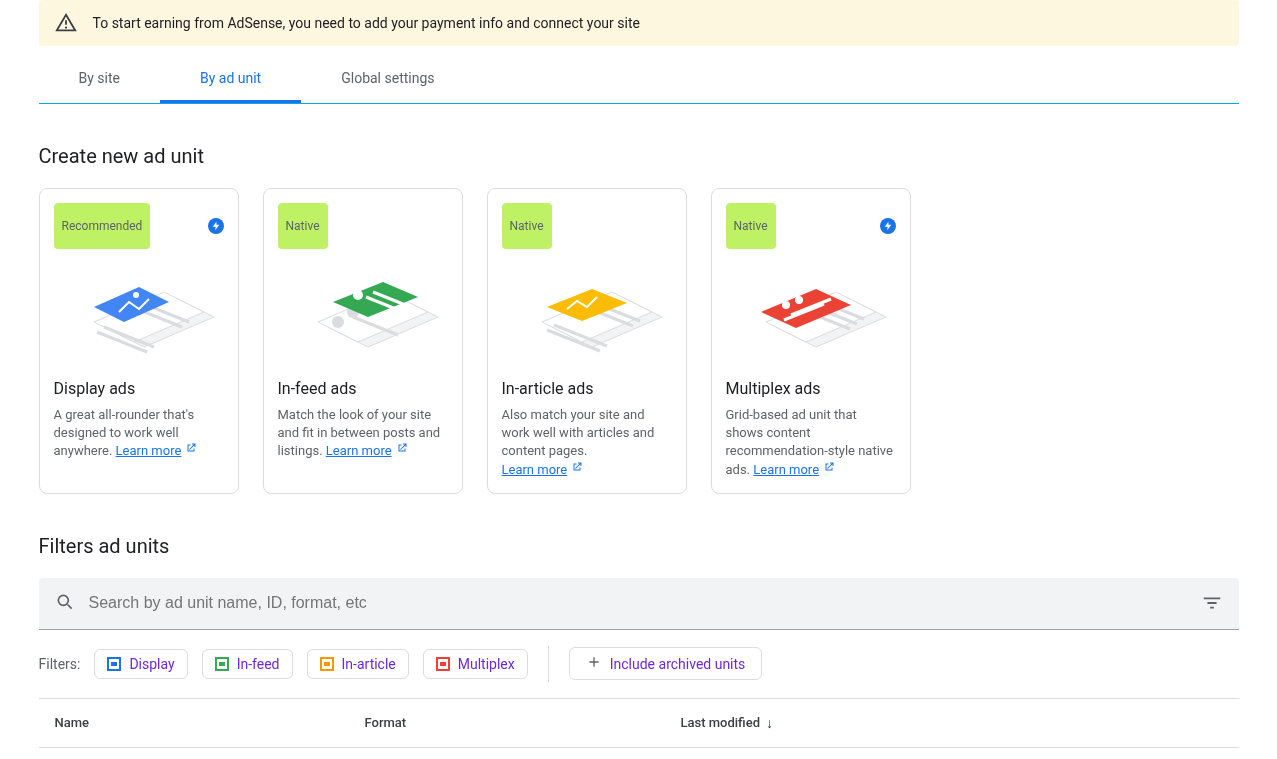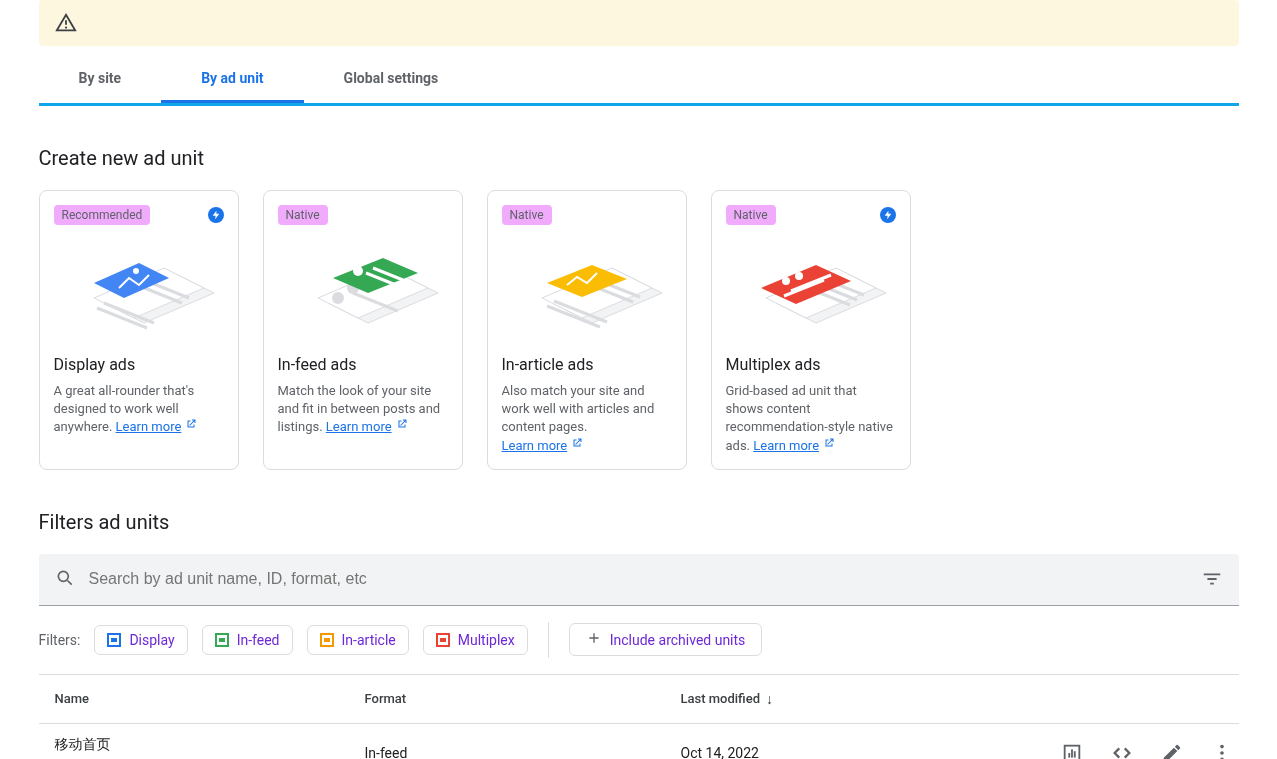--- a/index.html
+++ b/index.html
@@ -10,22 +10,21 @@
     border-radius: 4px;
     padding: 12px 16px;
     display: flex;
     align-items: center;
     gap: 16px;
     margin-bottom: 10px;
   }
   .banner .warn-icon { width: 22px; height: 22px; flex-shrink: 0; }
   .tabs {
     display: flex;
-    border-bottom: 3px solid #0ea5e9;
-    font-weight: bold;
+    border-bottom: 1px solid #0ea5e9;
   }
   .tab {
     padding: 14px 40px;
     color: #5f6368;
     cursor: pointer;
     font-size: 14px;
     border-bottom: 3px solid transparent;
   }
   .tab.active {
     color: #1a73e8;
@@ -44,22 +43,22 @@
     padding: 14px;
     display: flex;
     flex-direction: column;
     cursor: pointer;
     position: relative;
   }
   .card-top { display: flex; justify-content: space-between; align-items: center; }
   .chip {
     font-size: 12px;
     color: #5f6368;
-    background: #f0abfc;
-    padding: 3px 8px;
+    background: #bef264;
+    padding: 16px 8px;
     border-radius: 4px;
   }
   .bolt {
     width: 16px; height: 16px; background: #1a73e8; border-radius: 50%;
     display:flex; align-items:center; justify-content:center;
   }
   .illus { margin: 8px auto 10px auto; }
   .card h3 { font-size: 16px; font-weight: 400; margin: 12px 0 8px 0; }
   .card p { font-size: 13px; color: #5f6368; line-height: 1.4; }
   .learn { color: #1a73e8; text-decoration: underline; font-size: 13px; display:inline-flex; align-items:flex-start; gap:4px; }
@@ -133,20 +132,21 @@
 <div class="container">
 
   <div class="banner">
     <span class="warn-icon">
       <svg viewBox="0 0 24 24" width="22" height="22">
           <path fill="none" stroke="#3c4043" stroke-width="2" d="M12 3 L22 20 L2 20 Z"></path>
           <line x1="12" y1="9" x2="12" y2="14" stroke="#3c4043" stroke-width="2"></line>
           <circle cx="12" cy="17" r="1.2" fill="#3c4043"></circle>
         </svg>
     </span>
+    <span>To start earning from AdSense, you need to add your payment info and connect your site</span>
   </div>
 
   <div class="tabs">
     <div class="tab">By site</div>
     <div class="tab active">By ad unit</div>
     <div class="tab">Global settings</div>
   </div>
 
   <h2 class="section-title">Create new ad unit</h2>
 

